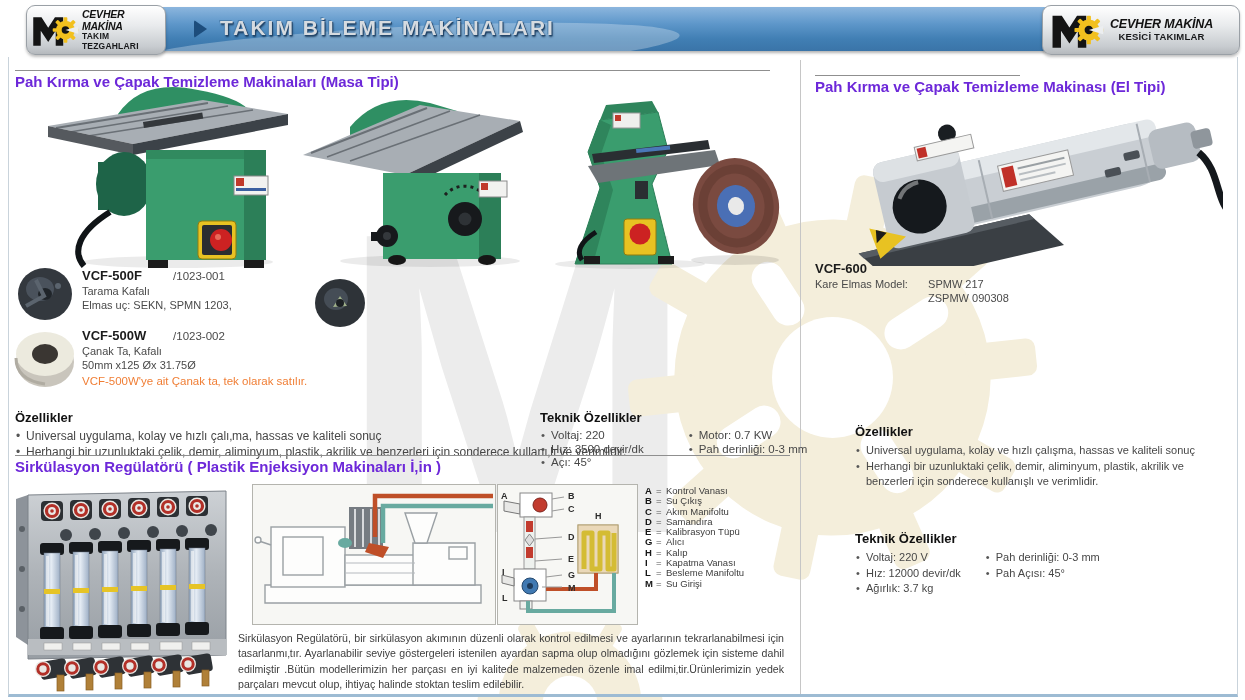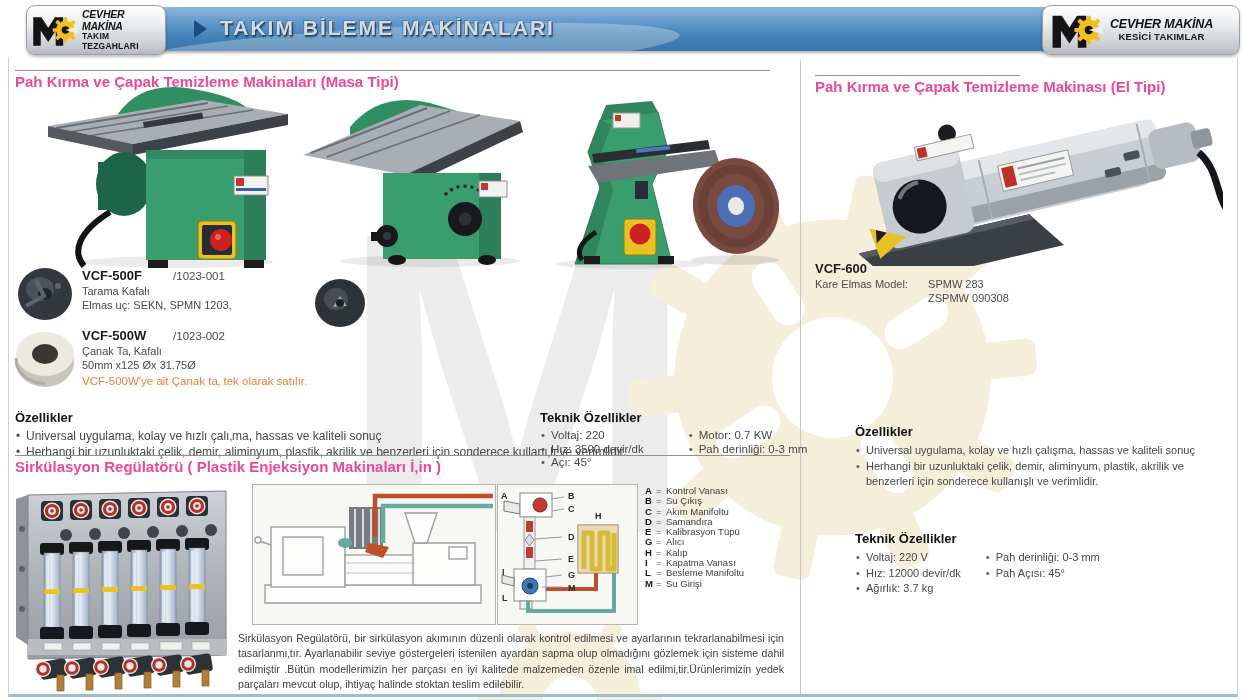--- a/index.html
+++ b/index.html
@@ -22,21 +22,21 @@
   .chev{position:absolute;left:44px;top:13px;width:0;height:0;border-left:13px solid #1d4d7c;
        border-top:9px solid transparent;border-bottom:9px solid transparent;border-radius:2px;}
   #banner-title{position:absolute;left:70px;top:9px;font-size:21px;font-weight:bold;letter-spacing:2px;color:#d6dbe0;
        text-shadow:1px 1px 0 #24476b,-1px -1px 0 #4d80ae,1px 2px 2px rgba(10,40,70,.8);}
 
   
   .content-frame{position:absolute;left:8px;top:57px;width:1228px;height:637px;
        border-left:1px solid #c9d3db;border-right:1px solid #c9d3db;border-bottom:3px solid #9dbbd3;z-index:1;}
   .rule{position:absolute;height:1px;background:#8f8f8f;z-index:2;}
   .vline{position:absolute;width:1px;background:#c6c6c6;z-index:1;}
-  .t-section{position:absolute;font-size:15px;font-weight:bold;color:#ec4899;z-index:2;white-space:nowrap;}
+  .t-section{position:absolute;font-size:15px;font-weight:bold;color:#6d28d9;z-index:2;white-space:nowrap;}
 
   
   .prod{position:absolute;font-size:11px;color:#4a4a4a;line-height:14.5px;z-index:2;white-space:nowrap;}
   .pmodel{font-weight:bold;font-size:13px;color:#1b1b1b;display:inline-block;min-width:88px;}
   .pcode{font-size:11.5px;color:#4a4a4a;}
   .pnote{color:#f07e35;font-size:11.5px;margin-top:1px;}
   .kv-label{display:inline-block;min-width:110px;vertical-align:top;}
   .kv-vals{display:inline-block;vertical-align:top;}
 
   
@@ -316,21 +316,21 @@
     <ellipse cx="23" cy="23" rx="12" ry="11" fill="#454d56"></ellipse>
     <polygon points="27,20 34,30 20,31" fill="#9fb08a"></polygon>
     <circle cx="27" cy="27" r="4" fill="#1b1f23"></circle>
   </svg>
 
   <div class="prod" style="left:815px;top:262px">
     <div class="pmodel">VCF-600</div>
     <div>
       <span class="kv-label">Kare Elmas Model:</span>
       <span class="kv-vals">
-        <div>SPMW 283</div>
+        <div>SPMW 217</div>
         <div>ZSPMW 090308</div>
       </span>
     </div>
   </div>
 
   <div class="blk f-left" style="left:15px;top:401px">
     <div class="blk-h">Özellikler</div>
     <div class="bullet">Universal uygulama, kolay ve hızlı çalı‚ma, hassas ve kaliteli sonuç</div>
     <div class="bullet">Herhangi bir uzunluktaki çelik, demir, aliminyum, plastik, akrilik ve benzerleri için sonderece kullanı‚lı ve verimlidir.</div>
   </div>

